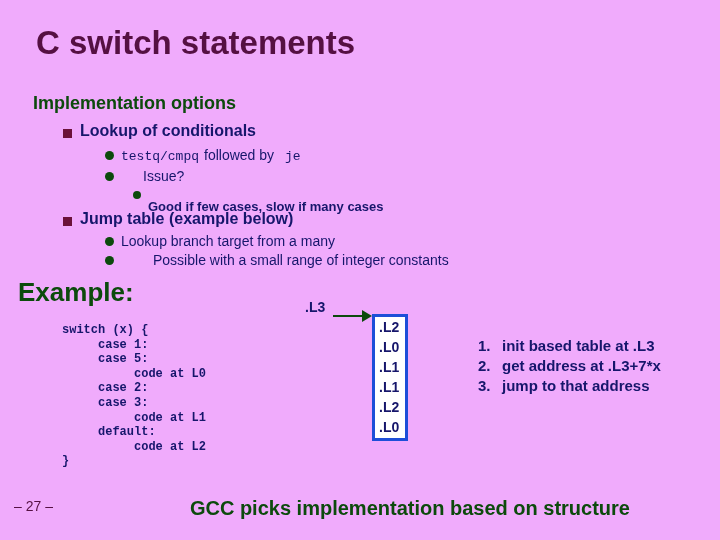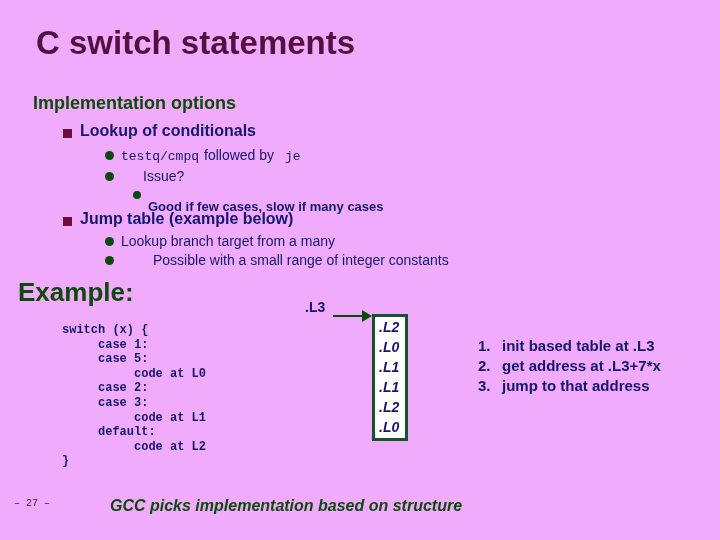--- a/index.html
+++ b/index.html
@@ -45,35 +45,35 @@
   .mid  { margin:0 5px; }
   .je   { margin-left:6px; }
 
   .l3-label { position:absolute; left:305px; top:299px; font-size:14px; font-weight:bold; }
 
   .arrow-line { position:absolute; left:333px; top:315px; width:31px; height:2px; background:#0C4A0C; }
   .arrow-head { position:absolute; left:362px; top:310px; width:0; height:0;
                 border-left:10px solid #0C4A0C; border-top:6px solid transparent; border-bottom:6px solid transparent; }
 
   .jump-box { position:absolute; left:372px; top:314px; width:36px; height:127px;
-              box-sizing:border-box; border:3px solid #14532d; padding-left:4px; background:#ffffff;font-style:italic; }
+              box-sizing:border-box; border:3px solid #1d4ed8; padding-left:4px; background:#ffffff; }
   .jump-entry { font-size:14px; font-weight:bold; line-height:20px; }
 
   .code { position:absolute; left:62px; top:323px; margin:0;
           font-family:"Liberation Mono", monospace; font-size:12px; font-weight:bold;
           line-height:14.6px; }
 
   .steps { position:absolute; left:478px; top:336px; }
   .step  { font-size:15px; font-weight:bold; line-height:20px; white-space:nowrap; }
   .step-num { display:inline-block; width:24px; }
 
   .page-num { position:absolute; left:14px; top:498px;
-              font-family:Liberation Mono, monospace; font-size:10px; }
-  .footer-note { position:absolute; left:110px; top:497px; width:520px; text-align:left;
-                 font-size:16px; font-weight:bold;font-style:italic; }
+              font-family:Liberation Sans, sans-serif; font-size:14px; }
+  .footer-note { position:absolute; left:110px; top:497px; width:520px; text-align:right;
+                 font-size:20px; font-weight:bold; }
 </style>
 </head>
 <body>
 
 <div class="slide">
 
   <div class="title maroon">C switch statements</div>
 
   <div class="h-green heading1 green">Implementation options</div>
 

